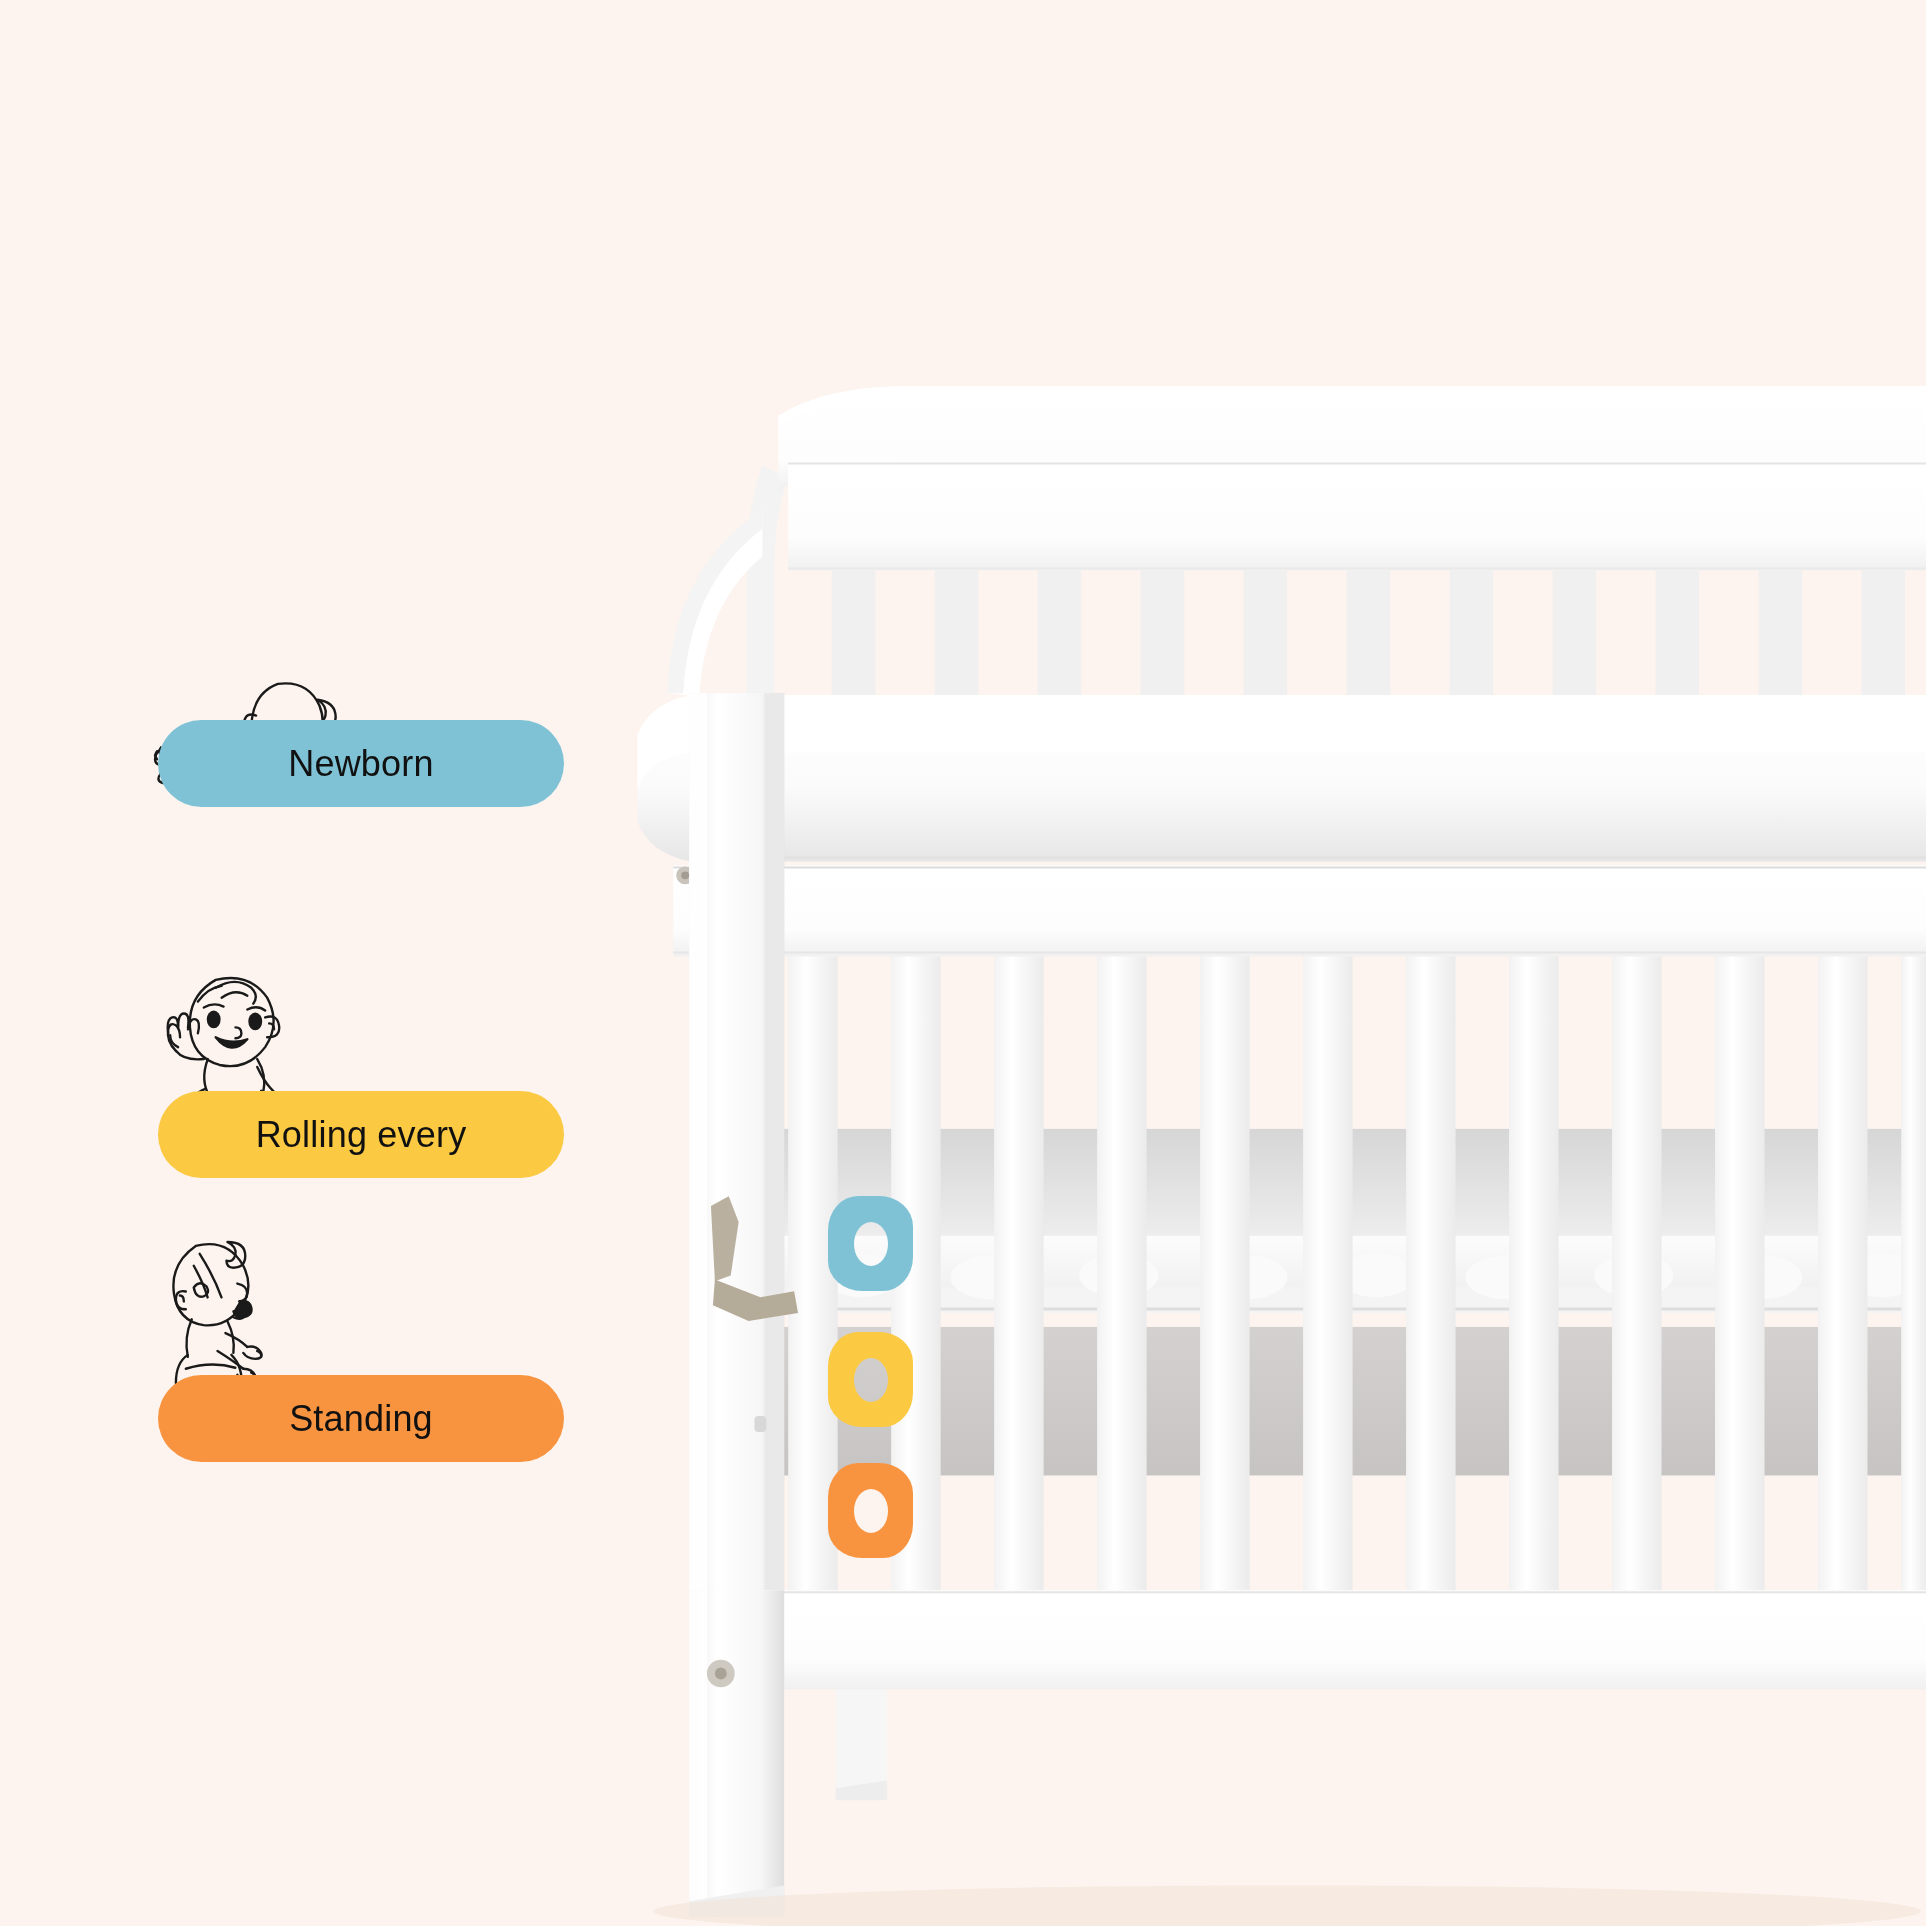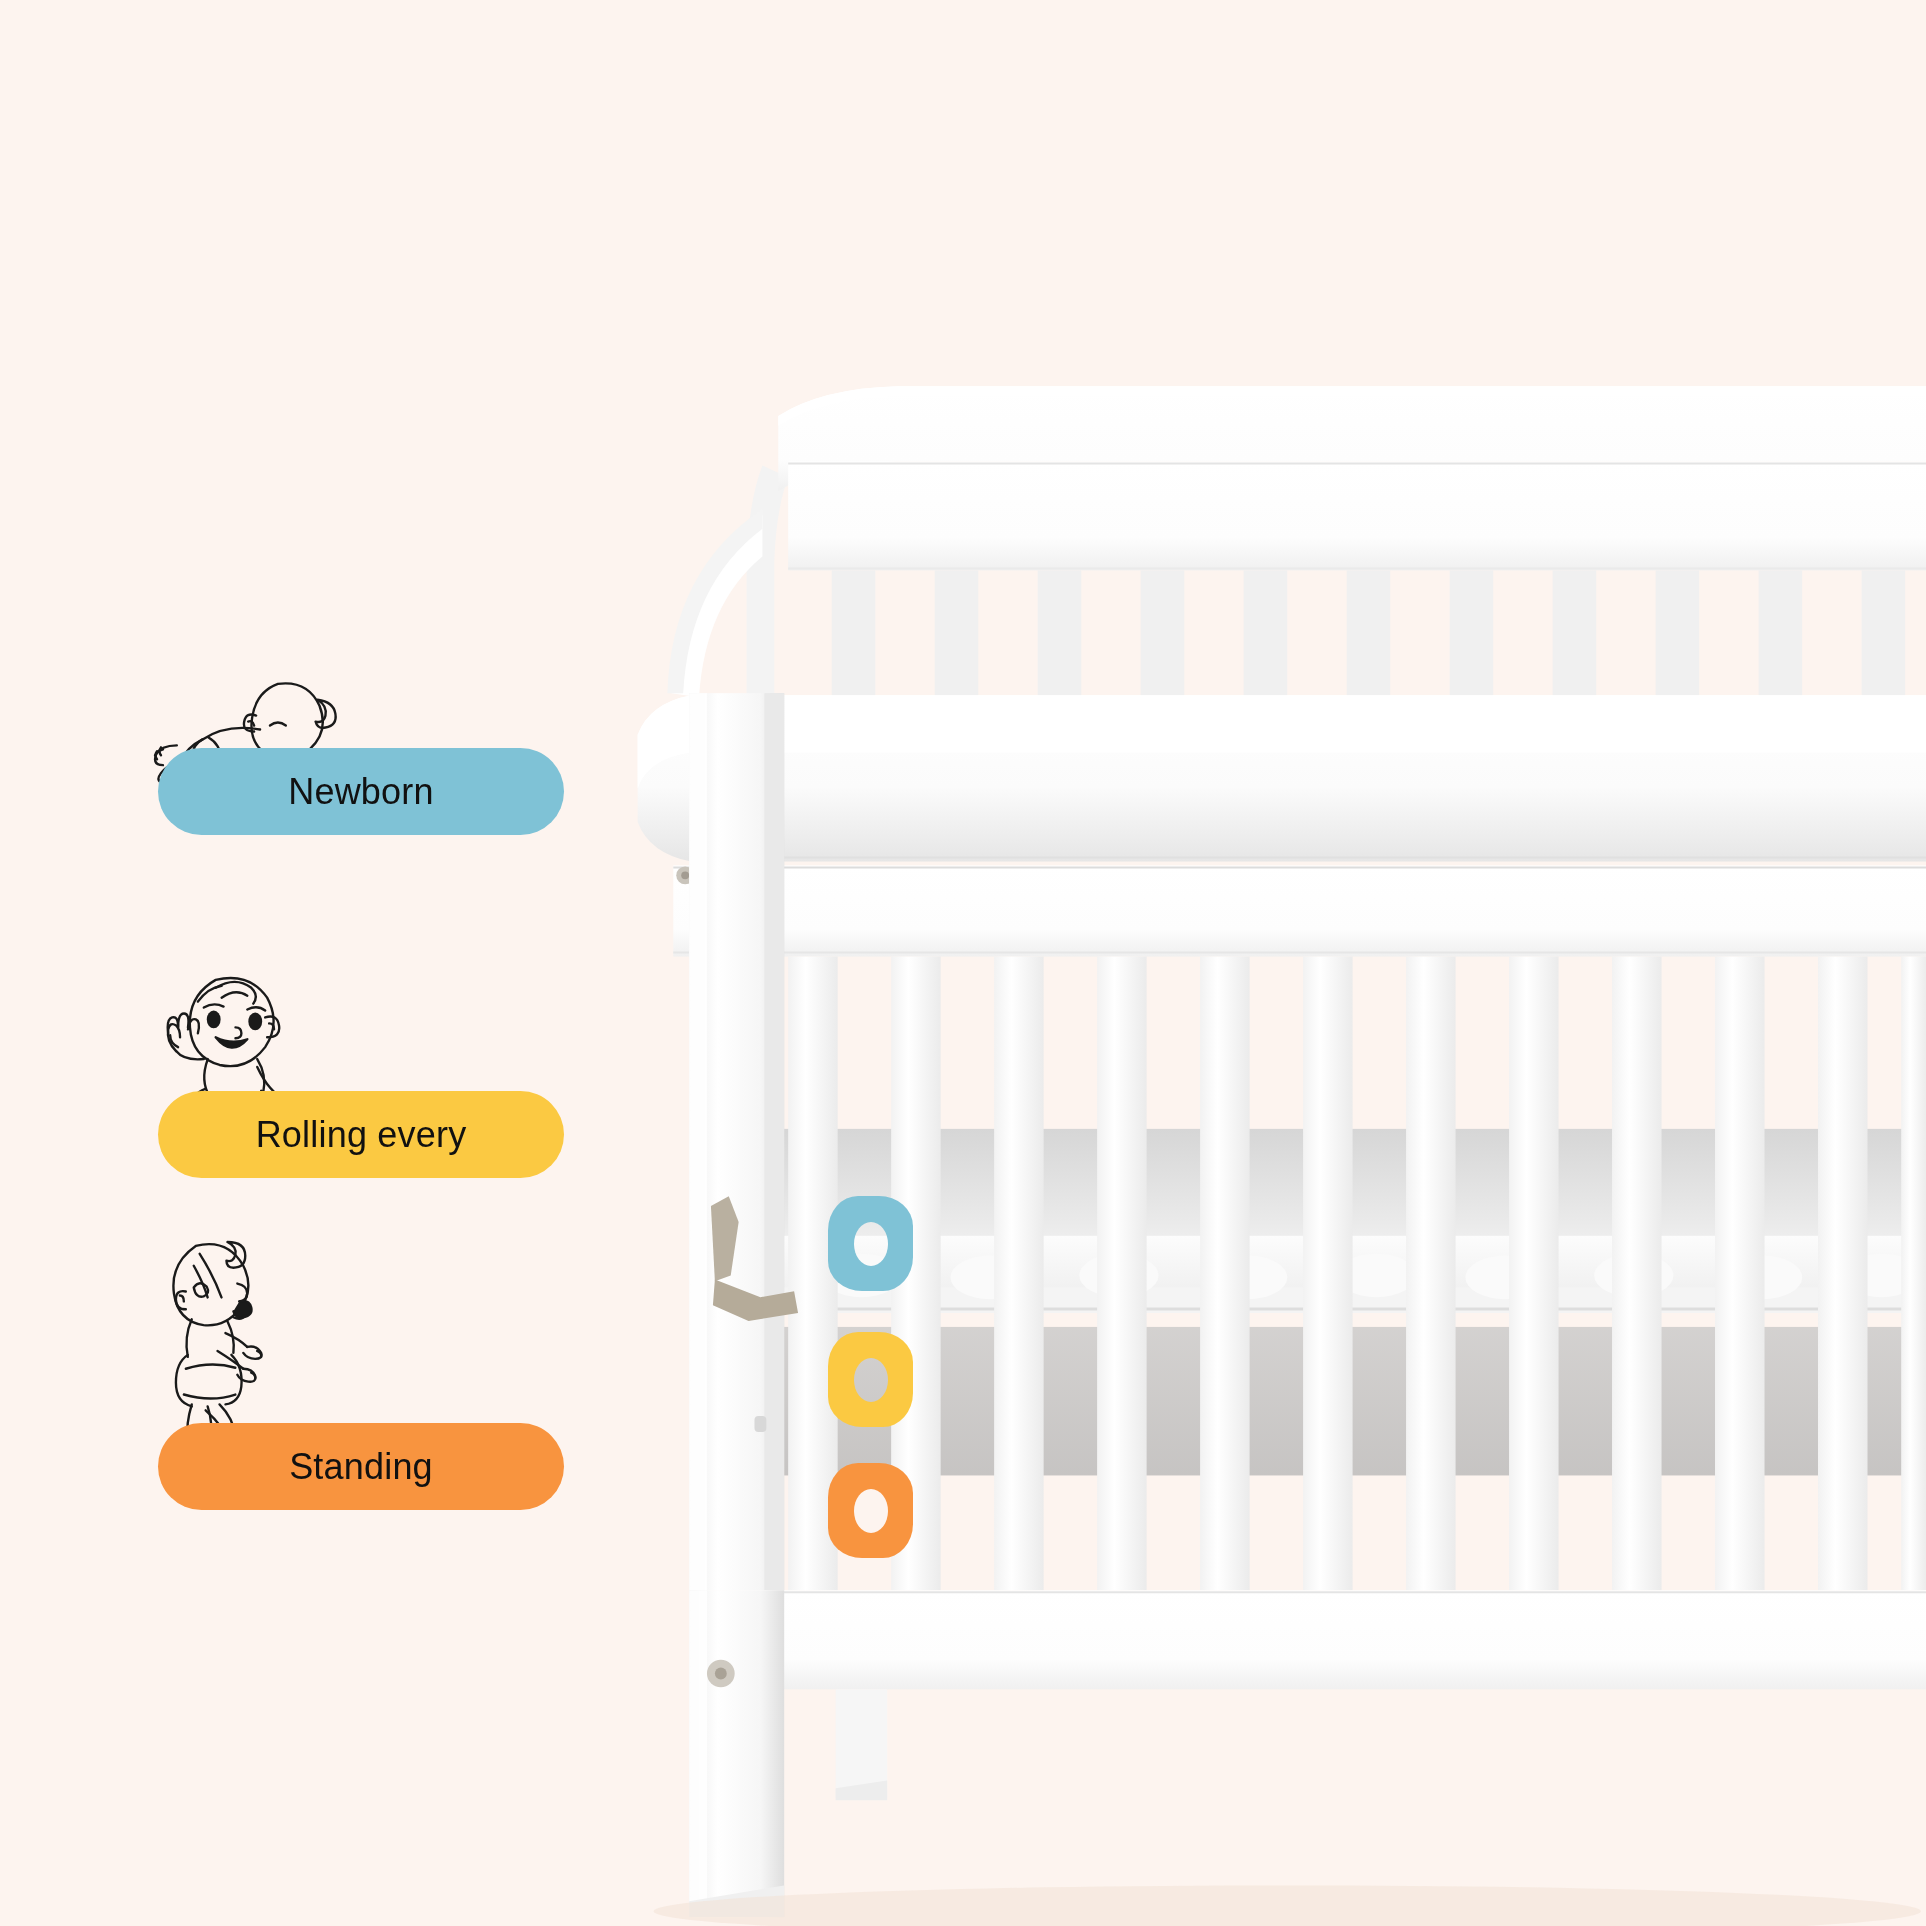--- a/index.html
+++ b/index.html
@@ -296,21 +296,21 @@
             <path d="M112 84 q-18 8 -38 6 q-18 -2 -26 6"></path>
             <path d="M126 86 q-10 10 -30 12 q-18 2 -28 -4"></path>
 
             <path d="M102 92 q8 -4 14 2 q4 6 -4 8"></path>
             <path d="M58 96 q-8 0 -10 6 q-1 5 6 5"></path>
 
             <path d="M20 96 q30 10 66 6"></path>
           </g>
         </svg>
       </div>
-      <div class="pill" style="top:748px; background:#7FC2D6;">
+      <div class="pill" style="top:720px; background:#7FC2D6;">
         <span class="pill-label">Newborn</span>
       </div>
     </div>
 
     <div class="milestone">
       <div class="baby-icon" style="left:0px; top:968px; width:149px; height:188px;">
         <svg width="149" height="188" viewBox="0 0 150 190" xmlns="http://www.w3.org/2000/svg">
           <g fill="none" stroke="#1a1a1a" stroke-width="2.4" stroke-linecap="round" stroke-linejoin="round">
 
             <path d="M58 12 q34 -8 52 18 q14 26 -2 50 q-18 24 -46 18 q-28 -8 -30 -38 q-2 -32 26 -48 z"></path>
@@ -408,21 +408,21 @@
             <path d="M24 200 q-6 6 -2 10 q6 6 16 2 q6 -4 4 -12"></path>
 
             <path d="M54 170 q14 14 16 32"></path>
             <path d="M40 176 q18 16 24 32"></path>
             <path d="M64 198 q12 -2 16 6 q2 6 -8 7 q-10 1 -14 -6"></path>
             <path d="M76 202 q4 2 3 6"></path>
             <path d="M70 205 q4 1 3 5"></path>
           </g>
         </svg>
       </div>
-      <div class="pill" style="top:1423px; background:#F8943F;">
+      <div class="pill" style="top:1375px; background:#F8943F;">
         <span class="pill-label">Standing</span>
       </div>
     </div>
   </div>
 
   <div class="markers">
     <div class="marker" style="left:828px; top:1196px;">
       <div class="ring" style="color:#7FC2D6; overflow:hidden;">
         <div class="hole"></div>
       </div>

